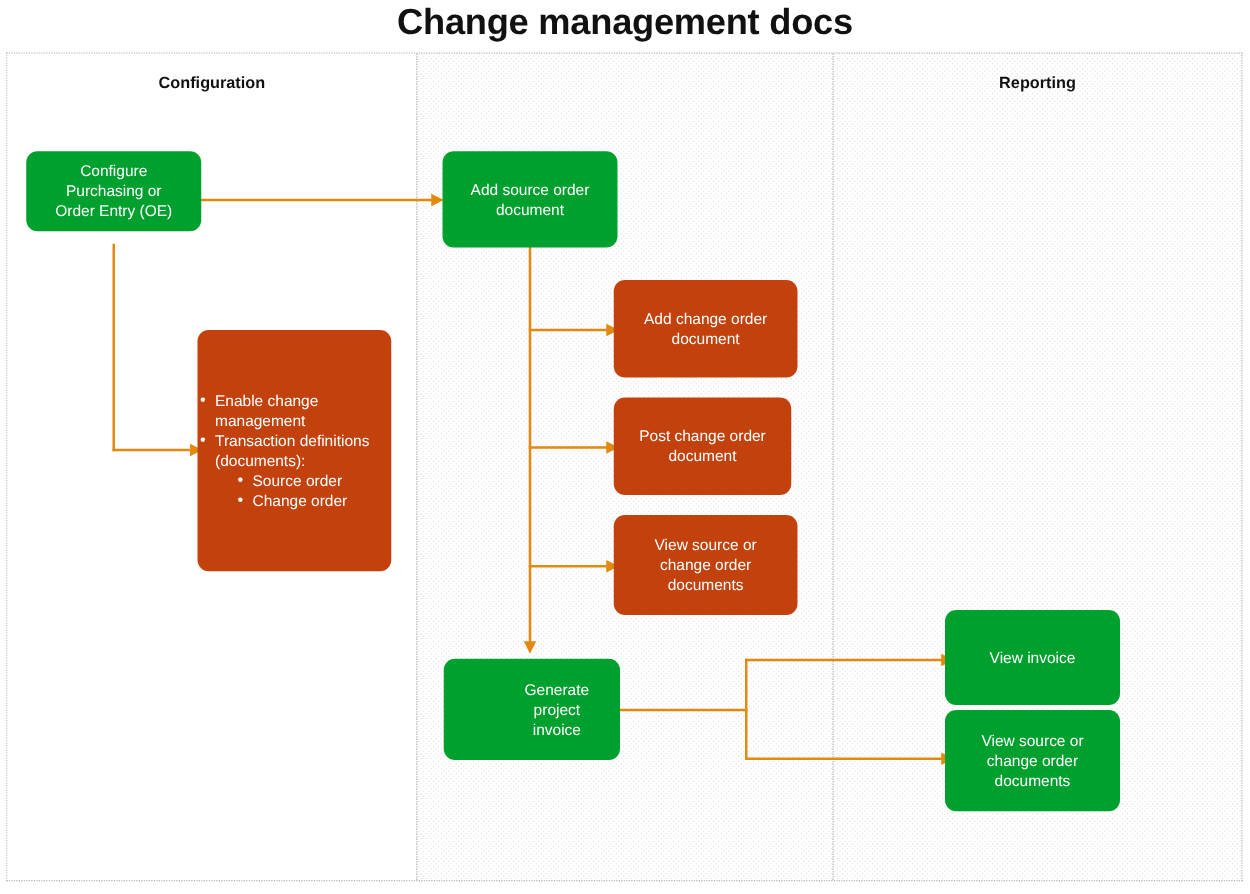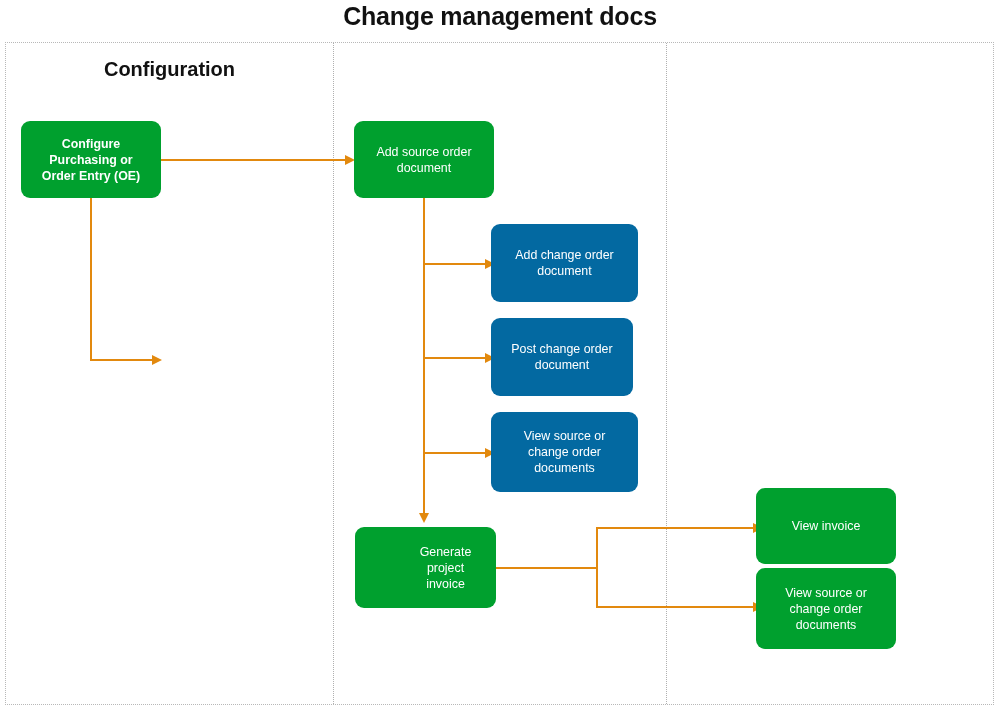--- a/index.html
+++ b/index.html
@@ -14,21 +14,21 @@
     font-family: "Liberation Sans", sans-serif;
     overflow: hidden;
   }
 
   #page-title {
     position: absolute;
     left: 0;
     top: 2px;
     width: 1000px;
     text-align: center;
-    font-size: 25px;
+    font-size: 29px;
     font-weight: bold;
     color: #111111;
     letter-spacing: -0.2px;
   }
 
   
   #diagram-frame {
     position: absolute;
     left: 5px;
     top: 42px;
@@ -56,42 +56,42 @@
     top: 0;
     bottom: 0;
     width: 0;
     border-left: 1px dotted #b0b0b0;
   }
 
   .lane-title {
     position: absolute;
     top: 15px;
     text-align: center;
-    font-size: 20px;
+    font-size: 13px;
     font-weight: bold;
     color: #111111;
   }
 
   
   .node {
     position: absolute;
     box-sizing: border-box;
     border-radius: 9px;
     color: #ffffff;
     display: flex;
     align-items: center;
     justify-content: center;
     text-align: center;
     font-size: 12.4px;
     line-height: 16px;
     padding: 4px 8px;
     z-index: 5;
   }
   .node-green { background: #00a02e; }
-  .node-blue  { background: #0369a1; }
+  .node-blue  { background: #c2410c; }
 
   .node-list {
     display: block;
     text-align: left;
     padding: 0;
   }
   .node-list ul {
     margin: 0;
     padding: 0;
     list-style: none;
@@ -146,20 +146,21 @@
 <div id="diagram-frame">
 
   <div class="lane" style="left:0; width:327px; background:#ffffff;"></div>
   <div class="lane lane-shaded" style="left:327px; width:333px;"></div>
   <div class="lane lane-shaded" style="left:660px; right:0;"></div>
 
   <div class="lane-divider" style="left:327px;"></div>
   <div class="lane-divider" style="left:660px;"></div>
 
   <div class="lane-title" style="left:0; width:327px;">Configuration</div>
+  <div class="lane-title" style="left:660px; width:328px;">Reporting</div>
 
   <div class="conn conn-h" style="left:155px; top:116px; width:188px;"></div>
   <div class="arrow arrow-right" style="left:339px; top:111.5px;"></div>
 
   <div class="conn conn-v" style="left:84px; top:152px; width:2px; height:166px;"></div>
   <div class="conn conn-h" style="left:84px; top:316px; width:66px;"></div>
   <div class="arrow arrow-right" style="left:146px; top:311.5px;"></div>
 
   <div class="conn conn-v" style="left:417px; top:152px; width:2px; height:320px;"></div>
   <div class="arrow arrow-down" style="left:412.5px; top:470px;"></div>
@@ -175,24 +176,38 @@
 
   <div class="conn conn-h" style="left:490px; top:524px; width:102px;"></div>
   <div class="conn conn-v" style="left:590px; top:484px; width:2px; height:81px;"></div>
 
   <div class="conn conn-h" style="left:590px; top:484px; width:161px;"></div>
   <div class="arrow arrow-right" style="left:747px; top:479.5px;"></div>
 
   <div class="conn conn-h" style="left:590px; top:563px; width:161px;"></div>
   <div class="arrow arrow-right" style="left:747px; top:558.5px;"></div>
 
-  <div class="node node-green" style="left:15px; top:78px; width:140px; height:77px;font-weight:bold;">
+  <div class="node node-green" style="left:15px; top:78px; width:140px; height:64px;">
     <span>Configure<br>Purchasing or<br>Order Entry (OE)</span>
   </div>
 
+  <div class="node node-blue node-list" style="left:152px; top:221px; width:155px; height:193px; display:flex; align-items:center;">
+    <ul>
+      <li>
+        <span>Enable change management</span>
+      </li>
+      <li>
+        <span>Transaction definitions (documents):</span>
+        <ul class="sub">
+          <li>Source order</li>
+          <li>Change order</li>
+        </ul>
+      </li>
+    </ul>
+  </div>
 
   <div class="node node-green" style="left:348px; top:78px; width:140px; height:77px;">
     <span>Add source order<br>document</span>
   </div>
 
   <div class="node node-blue" style="left:485px; top:181px; width:147px; height:78px;">
     <span>Add change order<br>document</span>
   </div>
 
   <div class="node node-blue" style="left:485px; top:275px; width:142px; height:78px;">

